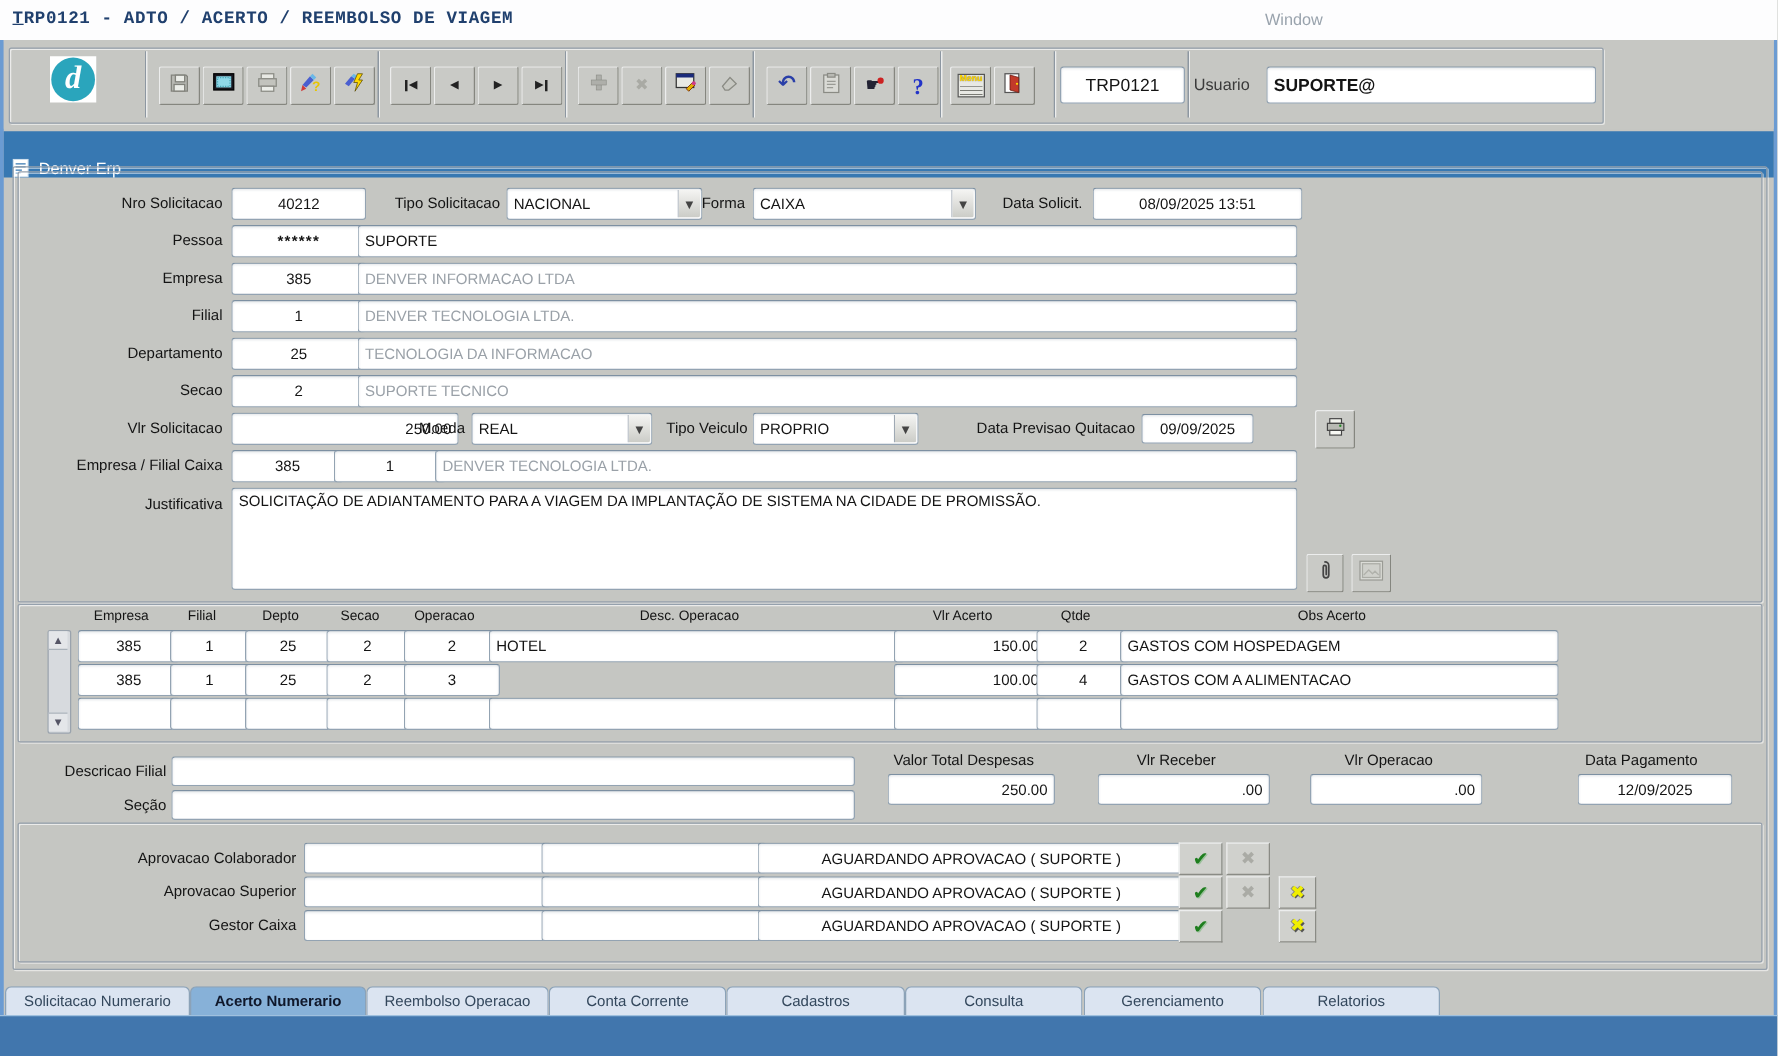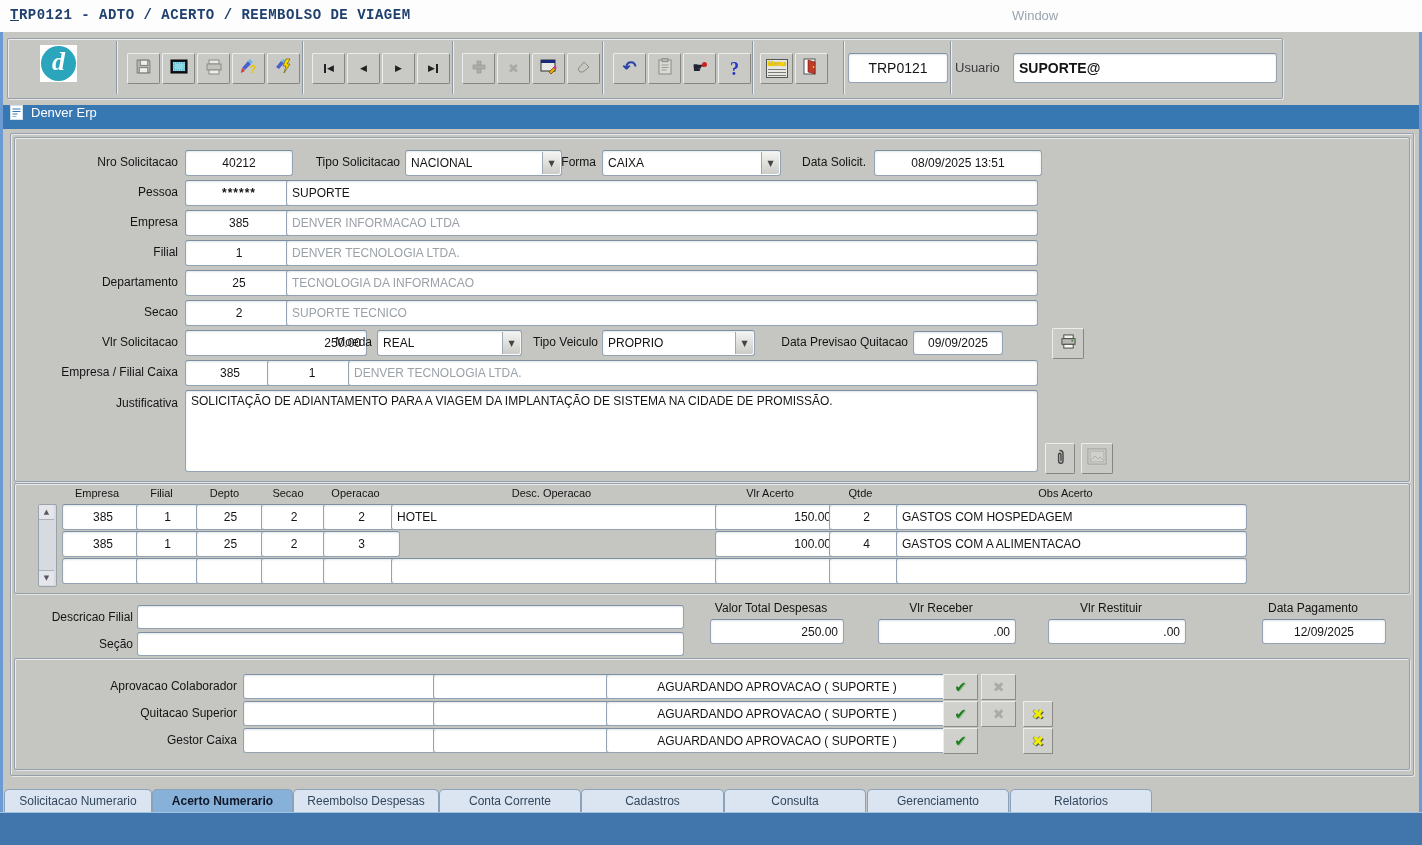--- a/index.html
+++ b/index.html
@@ -167,21 +167,21 @@
           <rect x="1" y="1" width="11" height="15" fill="#fff" stroke="#555"></rect>
           <path d="M5 2 L12 4 V16 L5 14 Z" fill="#c23a2a" stroke="#6a1a10" stroke-width="0.6"></path>
           <circle cx="10.6" cy="9" r="0.9" fill="#ffd800"></circle>
         </svg></span>
   </div>
 
   <div class="fld ctr" style="left:848px;top:53px;width:88px;height:28px;font-size:14px;font-weight:normal">TRP0121</div>
   <div class="lbl" style="position:absolute;left:955px;top:57px;width:50px;font-size:13px;color:#3a3a3a;text-align:left">Usuario</div>
   <div class="fld" style="left:1013px;top:53px;width:252px;height:28px;font-size:14px;font-weight:bold">SUPORTE@</div>
 
-  <div class="abs" style="left:3px;top:105px;width:1416px;height:24px;background:#3778b2;display:flex;align-items:flex-start">
+  <div class="abs" style="left:3px;top:105px;width:1416px;height:37px;background:#3778b2;display:flex;align-items:flex-end">
     <span style="margin-left:7px;display:flex">
       <svg width="13" height="15" viewBox="0 0 13 15">
           <rect x="0.5" y="0.5" width="12" height="14" fill="#fff" stroke="#d0e0ee"></rect>
           <path d="M2.5 4h8M2.5 6.5h8M2.5 9h5" stroke="#3778b2"></path>
           <path d="M2.5 11.5h4" stroke="#88b4dc"></path>
         </svg>
     </span>
     <span style="color:#fff;font-size:13px;margin-left:8px">Denver Erp</span>
   </div>
 
@@ -224,21 +224,21 @@
   <div class="fld gry" style="left:286px;top:300px;width:740px;height:24px">SUPORTE TECNICO</div>
 
   <div class="lbl abs" style="left:20px;top:331px;width:158px">Vlr Solicitacao</div>
   <div class="fld rgt" style="left:185px;top:330px;width:170px;height:24px">250.00</div>
   <div class="lbl abs" style="left:322px;top:331px;width:50px">Moeda</div>
   <div class="fld" style="left:377px;top:330px;width:118px;height:24px;padding-right:20px">
     <span>REAL</span>
     <span class="dd-btn">▼</span>
   </div>
   <div class="lbl abs" style="left:520px;top:331px;width:78px">Tipo Veiculo</div>
-  <div class="fld" style="left:602px;top:330px;width:110px;height:24px;padding-right:36px">
+  <div class="fld" style="left:602px;top:330px;width:110px;height:24px;padding-right:16px">
     <span>PROPRIO</span>
     <span class="dd-btn">▼</span>
   </div>
   <div class="lbl abs" style="left:740px;top:331px;width:168px">Data Previsao Quitacao</div>
   <div class="fld ctr" style="left:913px;top:331px;width:78px;height:22px">09/09/2025</div>
   <div class="tbtn" style="left:1052px;top:328px;width:30px;height:29px">
     <span><svg width="17" height="15" viewBox="0 0 18 16">
           <rect x="4" y="1" width="10" height="4" fill="#f2f3ee" stroke="#444"></rect>
           <rect x="2" y="5" width="14" height="6" fill="#b8b9b3" stroke="#444"></rect>
           <rect x="4" y="11" width="10" height="4" fill="#f8f9f4" stroke="#444"></rect>
@@ -313,39 +313,39 @@
 
   <div class="lbl abs" style="left:20px;top:606px;width:113px">Descricao Filial</div>
   <div class="fld" style="left:137px;top:605px;width:535px;height:22px"></div>
   <div class="lbl abs" style="left:20px;top:633px;width:113px">Seção</div>
   <div class="fld" style="left:137px;top:632px;width:535px;height:22px"></div>
 
   <div class="hdr b" style="left:710px;top:601px;width:122px;font-size:12px">Valor Total Despesas</div>
   <div class="fld rgt b" style="left:710px;top:619px;width:122px;height:23px">250.00</div>
   <div class="hdr b" style="left:878px;top:601px;width:126px;font-size:12px">Vlr Receber</div>
   <div class="fld rgt b" style="left:878px;top:619px;width:126px;height:23px">.00</div>
-  <div class="hdr b" style="left:1048px;top:601px;width:126px;font-size:12px">Vlr Restituir</div>
+  <div class="hdr b" style="left:1048px;top:601px;width:126px;font-size:12px">Vlr Operacao</div>
   <div class="fld rgt b" style="left:1048px;top:619px;width:126px;height:23px">.00</div>
   <div class="hdr" style="left:1252px;top:601px;width:122px;font-size:12px">Data Pagamento</div>
   <div class="fld ctr" style="left:1262px;top:619px;width:112px;height:23px">12/09/2025</div>
 
   <div class="box" style="left:14px;top:658px;width:1394px;height:110px"></div>
 
   <div class="lbl abs" style="left:20px;top:675px;width:217px">Aprovacao Colaborador</div>
   <div class="fld" style="left:243px;top:674px;width:186px;height:23px"></div>
   <div class="fld" style="left:433px;top:674px;width:168px;height:23px"></div>
   <div class="fld ctr" style="left:606px;top:674px;width:330px;height:23px">AGUARDANDO APROVACAO ( SUPORTE )</div>
   <div class="abtn" style="left:943px;top:674px;width:33px">
     <span class="glyph" style="font-size:15px;font-weight:bold;color:#1e7e1e;text-shadow:1px 1px 0 #9ac09a">✔</span>
   </div>
   <div class="abtn" style="left:981px;top:674px;width:33px">
     <span class="glyph" style="font-size:14px;font-weight:bold;color:#aaaba5">✖</span>
   </div>
 
-  <div class="lbl abs" style="left:20px;top:702px;width:217px">Quitacao Superior</div>
+  <div class="lbl abs" style="left:20px;top:702px;width:217px">Aprovacao Superior</div>
   <div class="fld" style="left:243px;top:701px;width:186px;height:23px"></div>
   <div class="fld" style="left:433px;top:701px;width:168px;height:23px"></div>
   <div class="fld ctr" style="left:606px;top:701px;width:330px;height:23px">AGUARDANDO APROVACAO ( SUPORTE )</div>
   <div class="abtn" style="left:943px;top:701px;width:33px">
     <span class="glyph" style="font-size:15px;font-weight:bold;color:#1e7e1e;text-shadow:1px 1px 0 #9ac09a">✔</span>
   </div>
   <div class="abtn" style="left:981px;top:701px;width:33px">
     <span class="glyph" style="font-size:14px;font-weight:bold;color:#aaaba5">✖</span>
   </div>
   <div class="abtn" style="left:1023px;top:701px;width:28px">
@@ -358,21 +358,21 @@
   <div class="fld ctr" style="left:606px;top:728px;width:330px;height:23px">AGUARDANDO APROVACAO ( SUPORTE )</div>
   <div class="abtn" style="left:943px;top:728px;width:33px">
     <span class="glyph" style="font-size:15px;font-weight:bold;color:#1e7e1e;text-shadow:1px 1px 0 #9ac09a">✔</span>
   </div>
   <div class="abtn" style="left:1023px;top:728px;width:28px">
     <span class="glyph" style="font-size:14px;font-weight:bold;color:#f0ef00;text-shadow:1px 1px 0 #555,-1px 0 0 #888">✖</span>
   </div>
 
   <div class="tab" style="left:4px;width:146px">Solicitacao Numerario</div>
   <div class="tab active" style="left:152px;width:139px">Acerto Numerario</div>
-  <div class="tab" style="left:293px;width:144px">Reembolso Despesas</div>
+  <div class="tab" style="left:293px;width:144px">Reembolso Operacao</div>
   <div class="tab" style="left:439px;width:140px">Conta Corrente</div>
   <div class="tab" style="left:581px;width:141px">Cadastros</div>
   <div class="tab" style="left:724px;width:140px">Consulta</div>
   <div class="tab" style="left:867px;width:140px">Gerenciamento</div>
   <div class="tab" style="left:1010px;width:140px">Relatorios</div>
 
   <div class="abs" style="left:0;top:812px;width:1422px;height:33px;background:#4176ad;border-top:1px solid #9fc0de"></div>
 
 </div>
 

